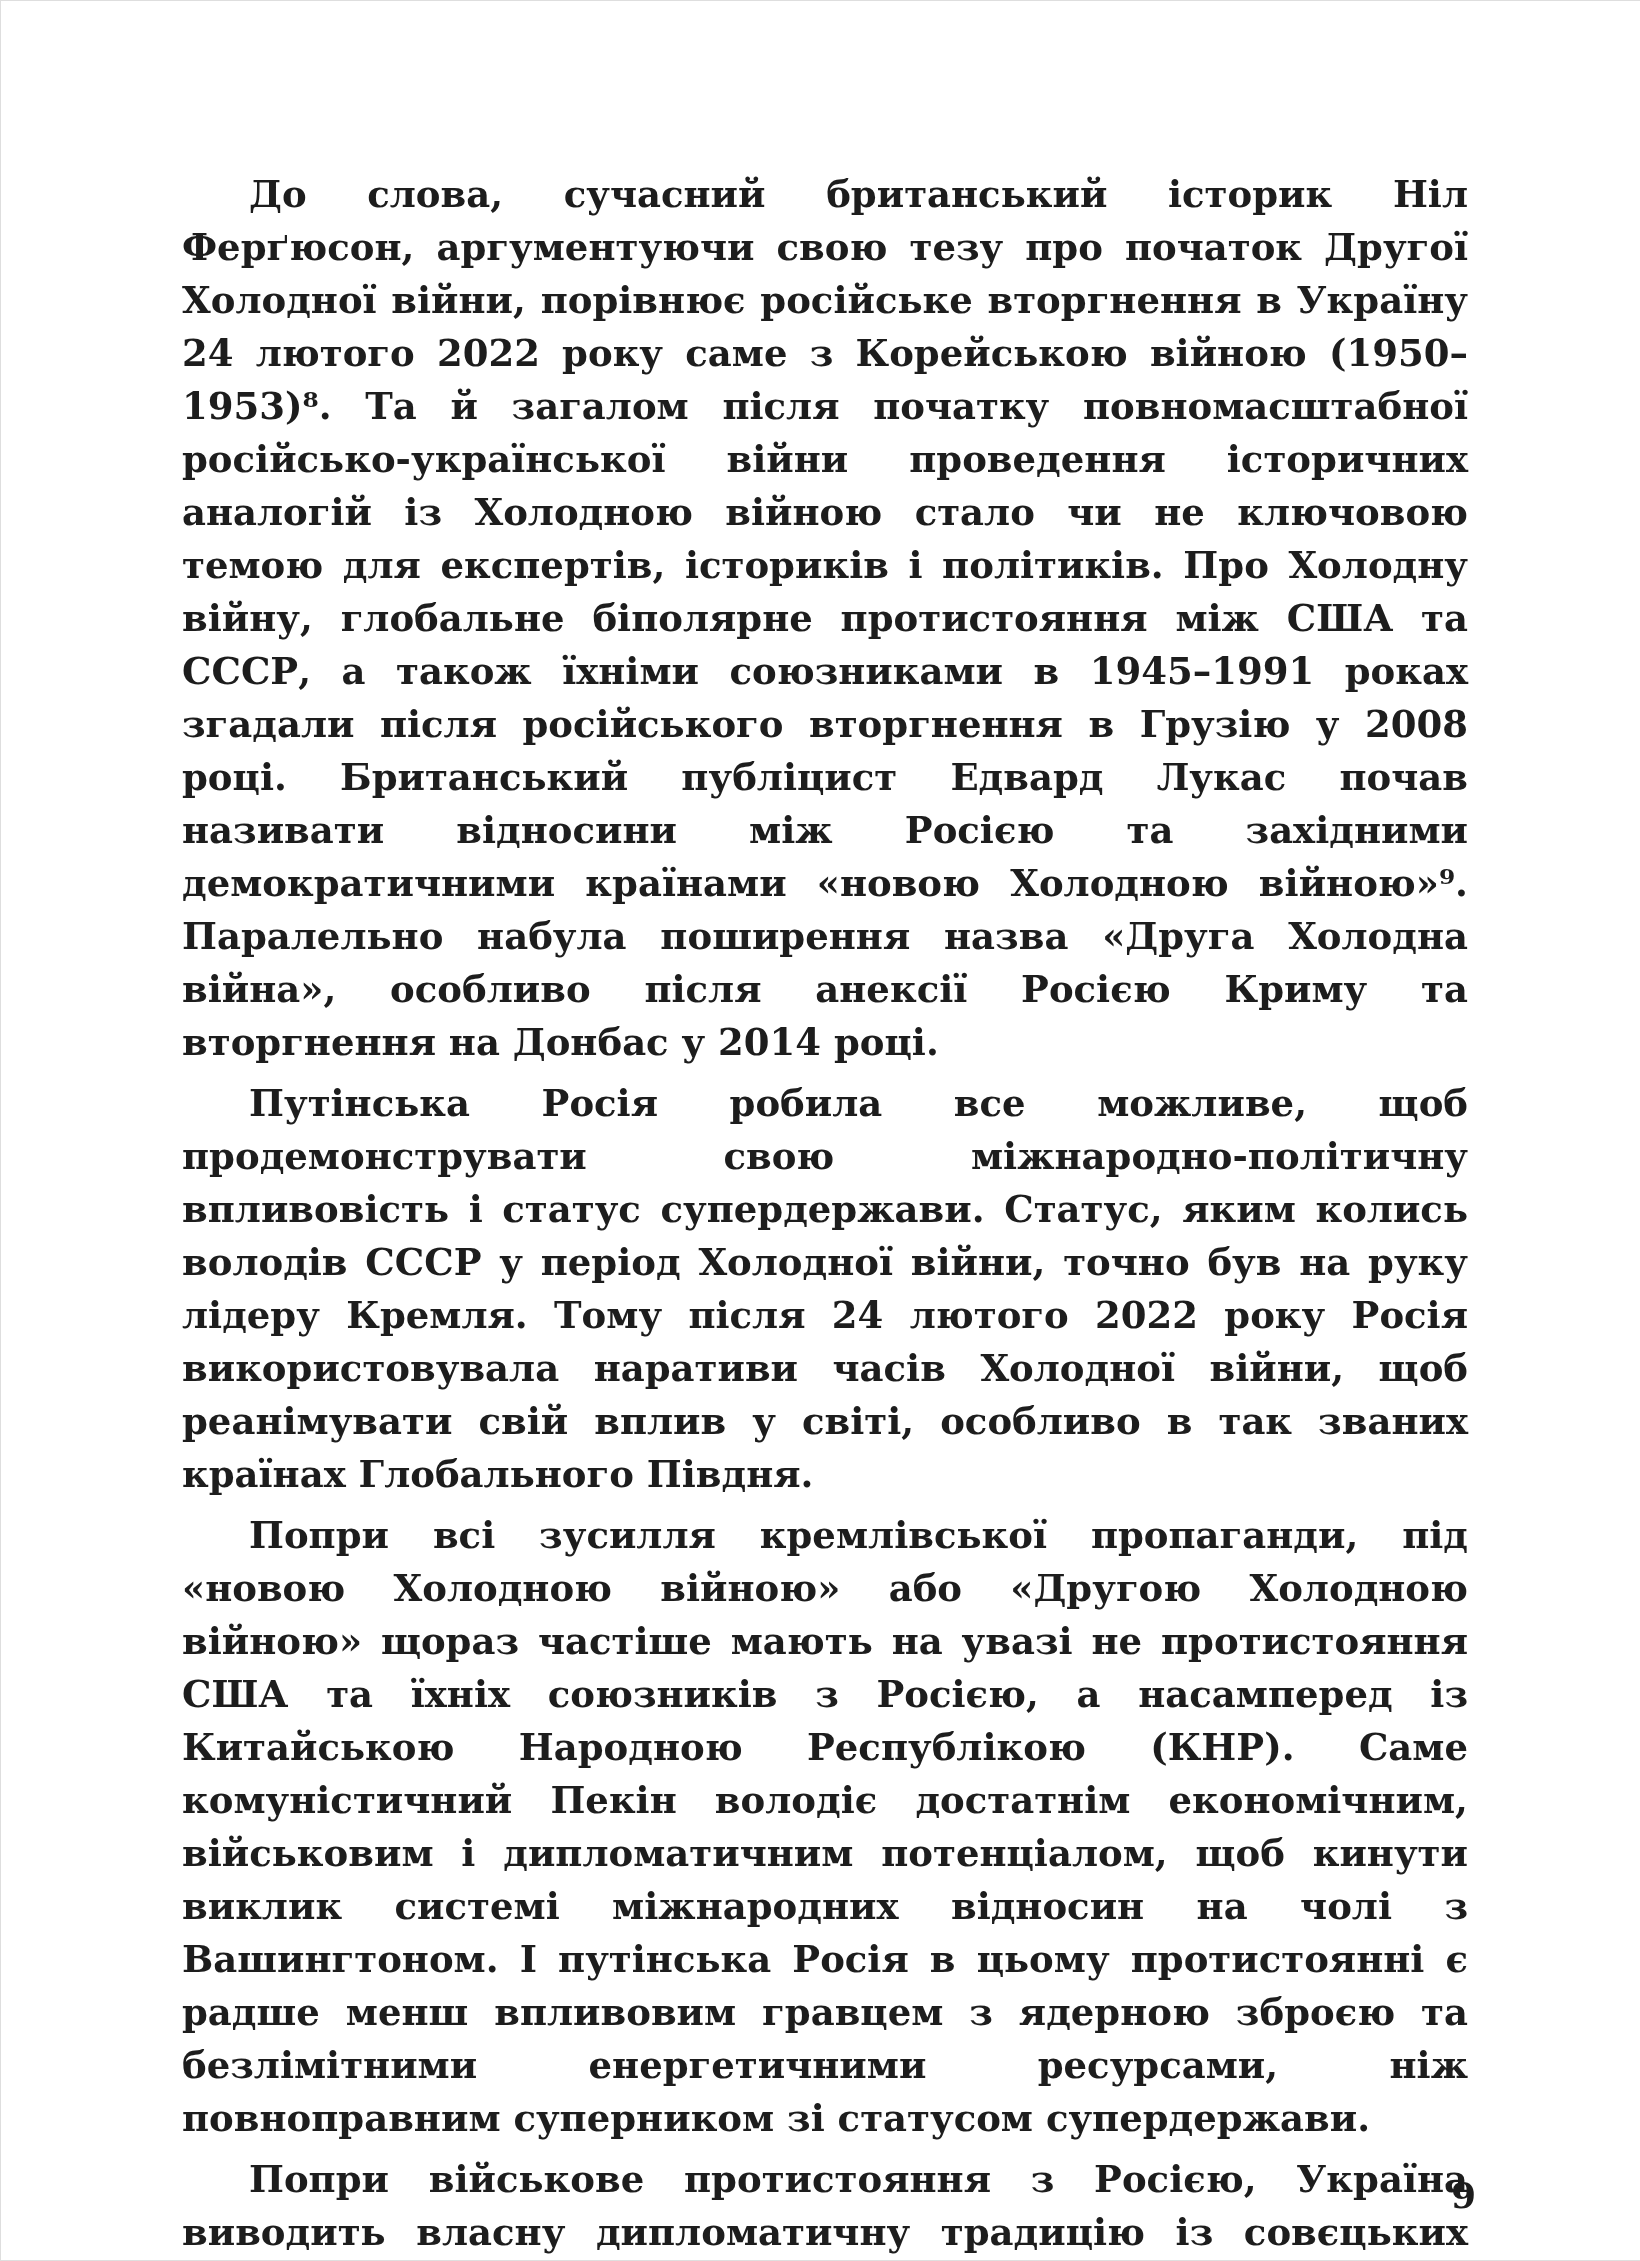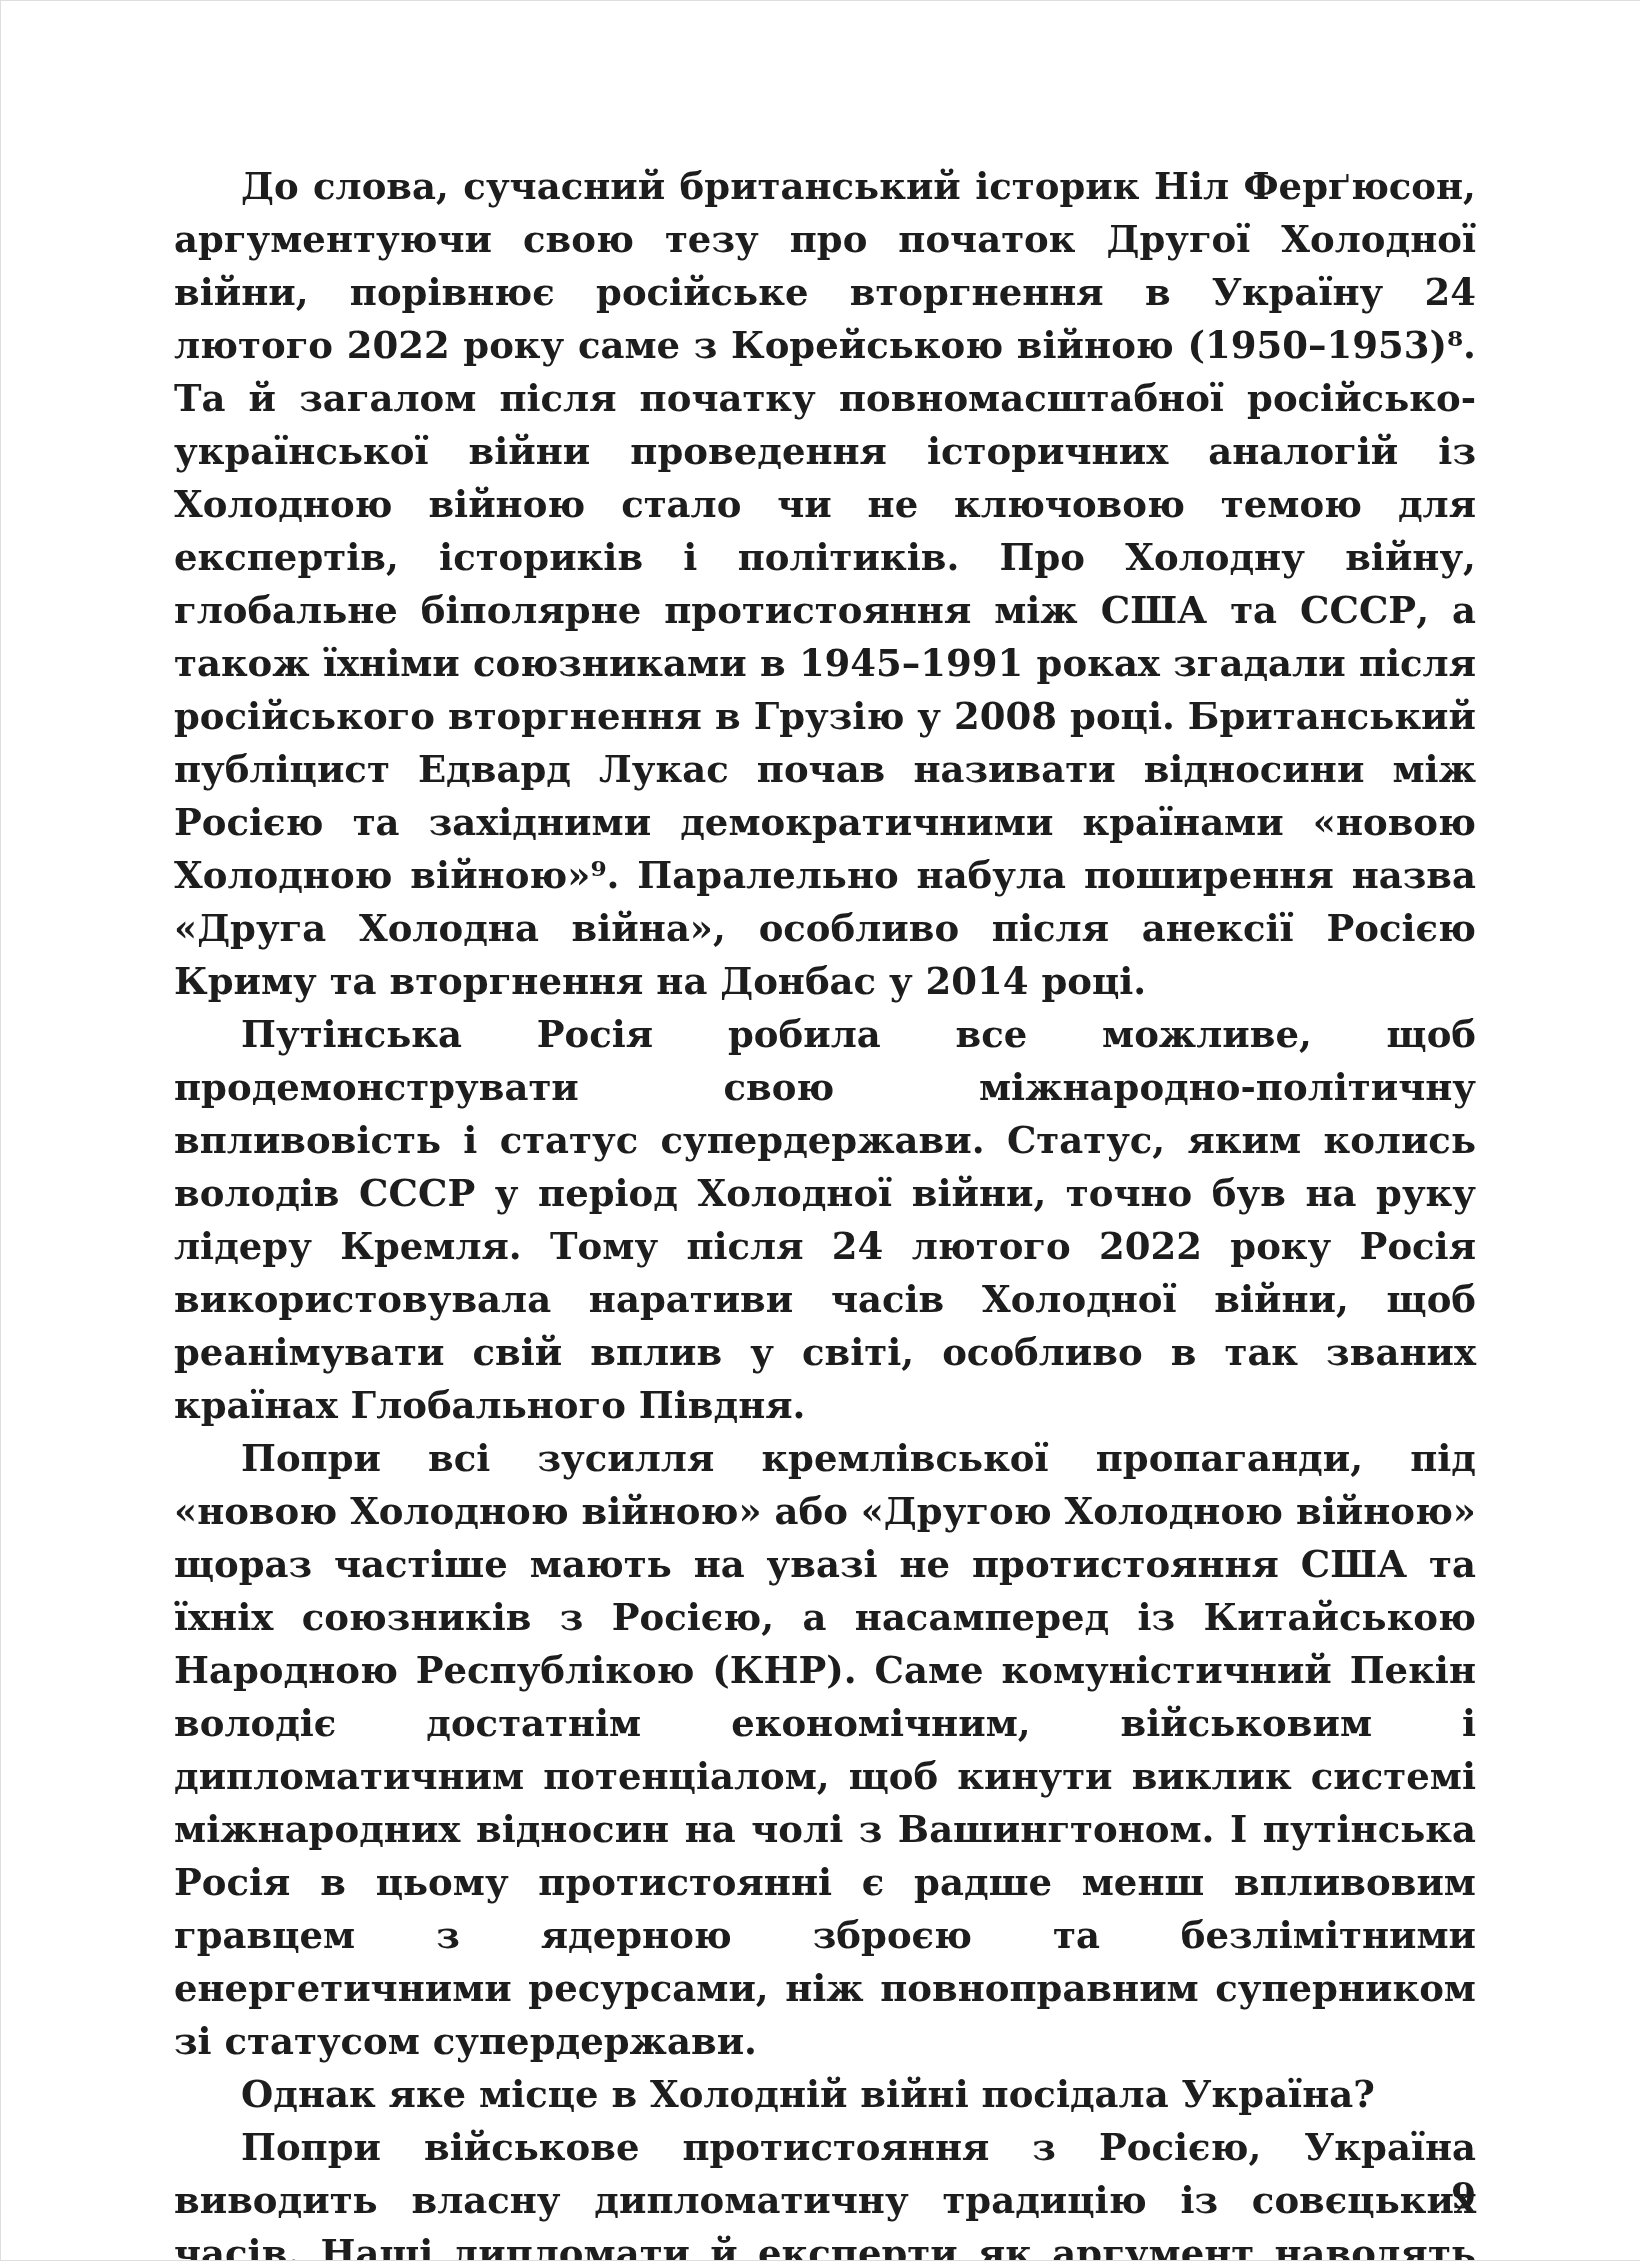--- a/index.html
+++ b/index.html
@@ -26,39 +26,38 @@
     top: 159px;
     width: 1302px;
     font-size: 37px;
     line-height: 53px;
     font-weight: 700;
     text-align: justify;
     letter-spacing: 0px;
   }
   .para {
     text-indent: 67px;
-    margin: 0;
+    margin: 8px;
   }
   .page-number {
     position: absolute;
     left: 173px;
     bottom: 44px;
     width: 1302px;
     text-align: right;
     font-size: 36px;
     font-weight: 700;
     color: #1d1d1d;
   }
 </style>
 </head>
 <body>
 
 <div class="page">
   <div class="text-block">
     <p class="para">До слова, сучасний британський історик Ніл Ферґюсон, аргументуючи свою тезу про початок Другої Холодної війни, порівнює російське вторгнення в Україну 24 лютого 2022 року саме з Корейською війною (1950–1953)⁸. Та й загалом після початку повномасштабної російсько-української війни проведення історичних аналогій із Холодною війною стало чи не ключовою темою для експертів, істориків і політиків. Про Холодну війну, глобальне біполярне протистояння між США та СССР, а також їхніми союзниками в 1945–1991 роках згадали після російського вторгнення в Грузію у 2008 році. Британський публіцист Едвард Лукас почав називати відносини між Росією та західними демократичними країнами «новою Холодною війною»⁹. Паралельно набула поширення назва «Друга Холодна війна», особливо після анексії Росією Криму та вторгнення на Донбас у 2014 році.</p>
     <p class="para">Путінська Росія робила все можливе, щоб продемонструвати свою міжнародно-політичну впливовість і статус супердержави. Статус, яким колись володів СССР у період Холодної війни, точно був на руку лідеру Кремля. Тому після 24 лютого 2022 року Росія використовувала наративи часів Холодної війни, щоб реанімувати свій вплив у світі, особливо в так званих країнах Глобального Півдня.</p>
     <p class="para">Попри всі зусилля кремлівської пропаганди, під «новою Холодною війною» або «Другою Холодною війною» щораз частіше мають на увазі не протистояння США та їхніх союзників з Росією, а насамперед із Китайською Народною Республікою (КНР). Саме комуністичний Пекін володіє достатнім економічним, військовим і дипломатичним потенціалом, щоб кинути виклик системі міжнародних відносин на чолі з Вашингтоном. І путінська Росія в цьому протистоянні є радше менш впливовим гравцем з ядерною зброєю та безлімітними енергетичними ресурсами, ніж повноправним суперником зі статусом супердержави.</p>
-    <p class="para">Однак яке місце в Холодній війні посідала Україна?</p>
     <p class="para">Попри військове протистояння з Росією, Україна виводить власну дипломатичну традицію із совєцьких часів. Наші дипломати й експерти як аргумент наводять факт, що Україна є країною-співзасновницею ООН — організації, що повинна захищати наявний міжнародно-політичний порядок, який путінська Росія зі своїми союзниками</p>
   </div>
   <div class="page-number">9</div>
 </div>
 
 
 </body></html>

